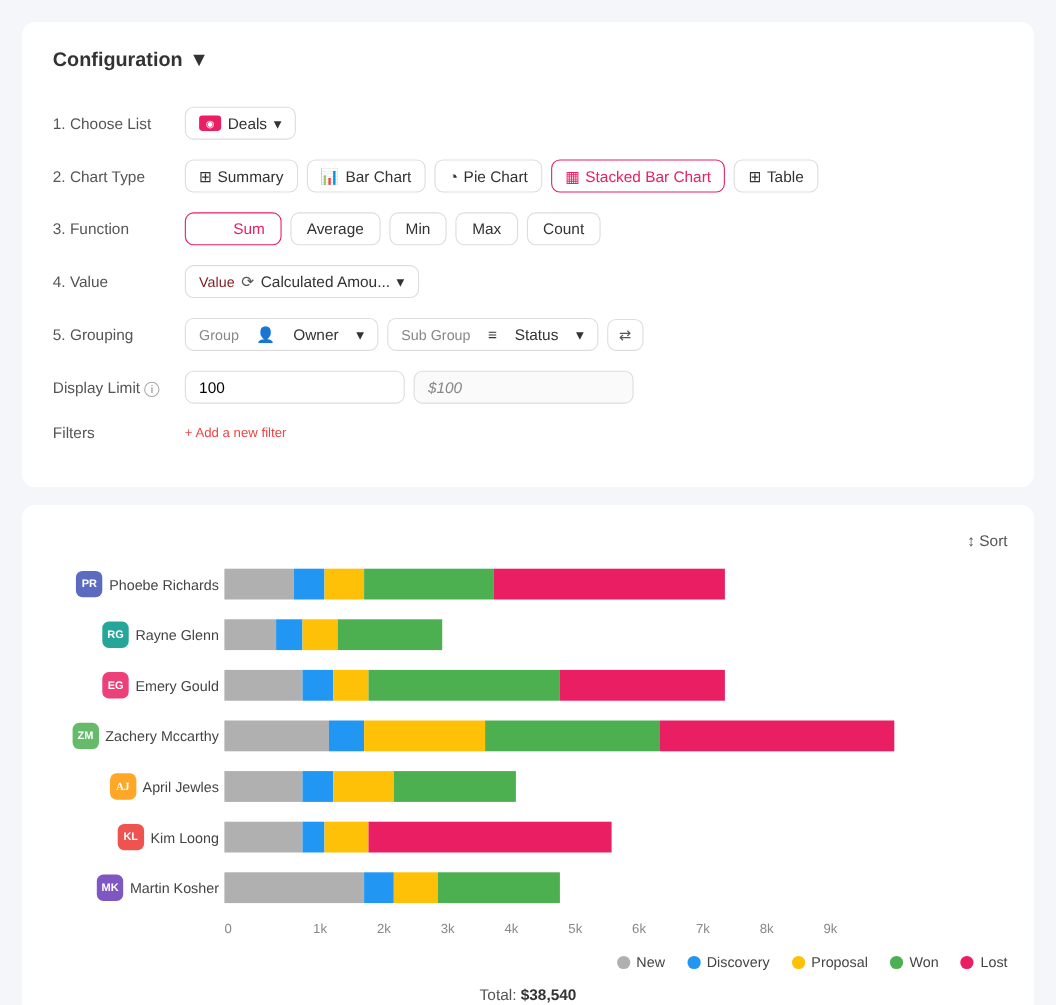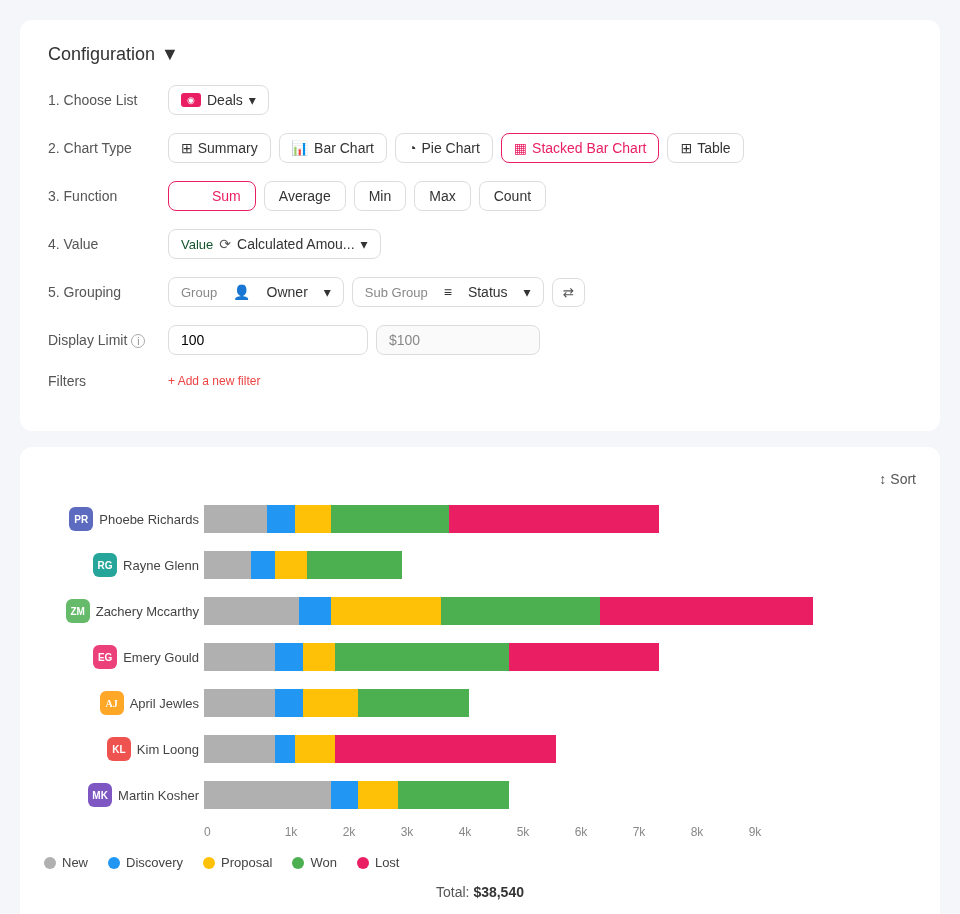--- a/index.html
+++ b/index.html
@@ -1,46 +1,46 @@
 <!DOCTYPE html>
 <html><head>
   <meta charset="utf-8">
   <style>
     * { box-sizing: border-box; margin: 0; padding: 0; }
     body { font-family: -apple-system, BlinkMacSystemFont, 'Segoe UI', sans-serif; background: #f5f6fa; padding: 20px; color: #333; }
     .config-panel { background: #fff; border-radius: 12px; padding: 24px 28px; margin-bottom: 16px; }
-    .config-title { font-size: 18px; font-weight: 400; margin-bottom: 20px; display: flex; align-items: center; gap: 6px; }
+    .config-title { font-size: 18px; font-weight: 700; margin-bottom: 32px; display: flex; align-items: center; gap: 6px; }
     .config-row { display: flex; align-items: center; margin-bottom: 18px; }
     .config-label { width: 120px; font-size: 14px; color: #555; flex-shrink: 0; }
     .config-controls { display: flex; align-items: center; gap: 8px; flex-wrap: wrap; }
     .select-box { display: flex; align-items: center; gap: 6px; border: 1px solid #ddd; border-radius: 8px; padding: 6px 12px; font-size: 14px; cursor: pointer; background: #fff; }
     .chart-type-btn { display: flex; align-items: center; gap: 5px; border: 1px solid #ddd; border-radius: 8px; padding: 6px 12px; font-size: 14px; cursor: pointer; background: #fff; color: #333; }
     .chart-type-btn.active { border-color: #e91e63; color: #e91e63; background: #fff; }
     .func-btn { border: 1px solid #ddd; border-radius: 8px; padding: 6px 14px; font-size: 14px; cursor: pointer; background: #fff; color: #333; }
     .func-btn.active { border-color: #e91e63; color: #e91e63; padding-left: 43px; }
     .value-select { display: flex; align-items: center; gap: 6px; border: 1px solid #ddd; border-radius: 8px; padding: 6px 12px; font-size: 14px; cursor: pointer; background: #fff; }
     .group-select { display: flex; align-items: center; gap: 16px; border: 1px solid #ddd; border-radius: 8px; padding: 6px 12px; font-size: 14px; cursor: pointer; background: #fff; }
     .group-label { font-size: 13px; color: #888; }
     .swap-btn { border: 1px solid #ddd; border-radius: 8px; padding: 6px 10px; cursor: pointer; background: #fff; color: #555; }
     .display-limit-input { border: 1px solid #ddd; border-radius: 8px; padding: 6px 12px; font-size: 14px; width: 200px; }
-    .display-limit-val { border: 1px solid #ddd; border-radius: 8px; padding: 6px 12px; font-size: 14px; width: 164px; color: #888; background: #fafafa; }
+    .display-limit-val { border: 1px solid #ddd; border-radius: 8px; padding: 6px 12px; font-size: 14px; width: 200px; color: #888; background: #fafafa; font-style: italic; }
     .add-filter-btn { color: #ef4444; font-size: 12px; cursor: pointer; border: none; background: none; }
     .chart-panel { background: #fff; border-radius: 12px; padding: 24px; }
     .chart-header { display: flex; justify-content: flex-end; margin-bottom: 16px; }
     .sort-btn { display: flex; align-items: center; gap: 4px; border: none; background: none; cursor: pointer; color: #555; font-size: 14px; }
     .chart-area { position: relative; padding-left: 160px; }
     .bar-row { display: flex; align-items: center; margin-bottom: 14px; height: 32px; }
     .bar-label { position: absolute; left: 0; width: 155px; text-align: right; font-size: 13px; color: #444; display: flex; align-items: center; justify-content: flex-end; gap: 6px; }
     .avatar { width: 24px; height: 24px; border-radius: 6px; display: flex; align-items: center; justify-content: center; font-size: 10px; font-weight: 700; color: #fff; flex-shrink: 0; }
     .bars { display: flex; height: 28px; flex: 1; }
     .bar-segment { height: 100%; }
     .x-axis { display: flex; margin-top: 8px; margin-left: 0; }
     .x-tick { flex: 1; text-align: center; font-size: 12px; color: #888; }
     .x-tick:first-child { text-align: left; }
-    .legend { display: flex; justify-content: flex-start; gap: 20px; margin-top: 16px; flex-wrap: wrap; }
+    .legend { display: flex; justify-content: flex-end; gap: 20px; margin-top: 16px; flex-wrap: wrap; }
     .legend-item { display: flex; align-items: center; gap: 6px; font-size: 13px; color: #444; }
     .legend-dot { width: 12px; height: 12px; border-radius: 50%; flex-shrink: 0; }
     .total { text-align: center; margin-top: 14px; font-size: 14px; color: #555; }
     .total strong { color: #333; font-weight: 700; }
     .info-icon { display: inline-block; width: 14px; height: 14px; border-radius: 50%; border: 1px solid #aaa; text-align: center; font-size: 10px; line-height: 13px; color: #888; cursor: pointer; }
   </style>
 </head>
 <body>
 
 <div class="config-panel">
@@ -94,21 +94,21 @@
       <button class="func-btn">Min</button>
       <button class="func-btn">Max</button>
       <button class="func-btn">Count</button>
     </div>
   </div>
 
   <div class="config-row">
     <div class="config-label">4. Value</div>
     <div class="config-controls">
       <div class="value-select">
-        <span style="color:#14532d;font-size:13px;">Value</span>
+        <span style="color:#7f1d1d;font-size:13px;">Value</span>
         <span style="font-size:14px;color:#555;">⟳</span>
         <span>Calculated Amou...</span>
         <span>▾</span>
       </div>
     </div>
   </div>
 
   <div class="config-row">
     <div class="config-label">5. Grouping</div>
     <div class="config-controls">
@@ -178,42 +178,42 @@
         </div>
         <div class="bars" style="width: 580px;">
           <div class="bar-segment" title="New: 600" style="width: 6.66667%; background: rgb(176, 176, 176);"></div>
           <div class="bar-segment" title="Discovery: 300" style="width: 3.33333%; background: rgb(33, 150, 243);"></div>
           <div class="bar-segment" title="Proposal: 400" style="width: 4.44444%; background: rgb(255, 193, 7);"></div>
           <div class="bar-segment" title="Won: 1200" style="width: 13.3333%; background: rgb(76, 175, 80);"></div>
         </div>
       </div>
       <div class="bar-row">
         <div class="bar-label">
+          <div class="avatar" style="background: rgb(236, 64, 122);">EG</div>
+          <span>Emery Gould</span>
+        </div>
+        <div class="bars" style="width: 580px;">
+          <div class="bar-segment" title="New: 900" style="width: 10%; background: rgb(176, 176, 176);"></div>
+          <div class="bar-segment" title="Discovery: 350" style="width: 3.88889%; background: rgb(33, 150, 243);"></div>
+          <div class="bar-segment" title="Proposal: 400" style="width: 4.44444%; background: rgb(255, 193, 7);"></div>
+          <div class="bar-segment" title="Won: 2200" style="width: 24.4444%; background: rgb(76, 175, 80);"></div>
+          <div class="bar-segment" title="Lost: 1900" style="width: 21.1111%; background: rgb(233, 30, 99);"></div>
+        </div>
+      </div>
+      <div class="bar-row">
+        <div class="bar-label">
           <div class="avatar" style="background: rgb(102, 187, 106);">ZM</div>
           <span>Zachery Mccarthy</span>
         </div>
         <div class="bars" style="width: 580px;">
           <div class="bar-segment" title="New: 1200" style="width: 13.3333%; background: rgb(176, 176, 176);"></div>
           <div class="bar-segment" title="Discovery: 400" style="width: 4.44444%; background: rgb(33, 150, 243);"></div>
           <div class="bar-segment" title="Proposal: 1400" style="width: 15.5556%; background: rgb(255, 193, 7);"></div>
           <div class="bar-segment" title="Won: 2000" style="width: 22.2222%; background: rgb(76, 175, 80);"></div>
           <div class="bar-segment" title="Lost: 2700" style="width: 30%; background: rgb(233, 30, 99);"></div>
-        </div>
-      </div>
-      <div class="bar-row">
-        <div class="bar-label">
-          <div class="avatar" style="background: rgb(236, 64, 122);">EG</div>
-          <span>Emery Gould</span>
-        </div>
-        <div class="bars" style="width: 580px;">
-          <div class="bar-segment" title="New: 900" style="width: 10%; background: rgb(176, 176, 176);"></div>
-          <div class="bar-segment" title="Discovery: 350" style="width: 3.88889%; background: rgb(33, 150, 243);"></div>
-          <div class="bar-segment" title="Proposal: 400" style="width: 4.44444%; background: rgb(255, 193, 7);"></div>
-          <div class="bar-segment" title="Won: 2200" style="width: 24.4444%; background: rgb(76, 175, 80);"></div>
-          <div class="bar-segment" title="Lost: 1900" style="width: 21.1111%; background: rgb(233, 30, 99);"></div>
         </div>
       </div>
       <div class="bar-row">
         <div class="bar-label">
           <div class="avatar" style="background: rgb(255, 167, 38); font-family: Liberation Serif, serif;">AJ</div>
           <span>April Jewles</span>
         </div>
         <div class="bars" style="width: 580px;">
           <div class="bar-segment" title="New: 900" style="width: 10%; background: rgb(176, 176, 176);"></div>
           <div class="bar-segment" title="Discovery: 350" style="width: 3.88889%; background: rgb(33, 150, 243);"></div>

